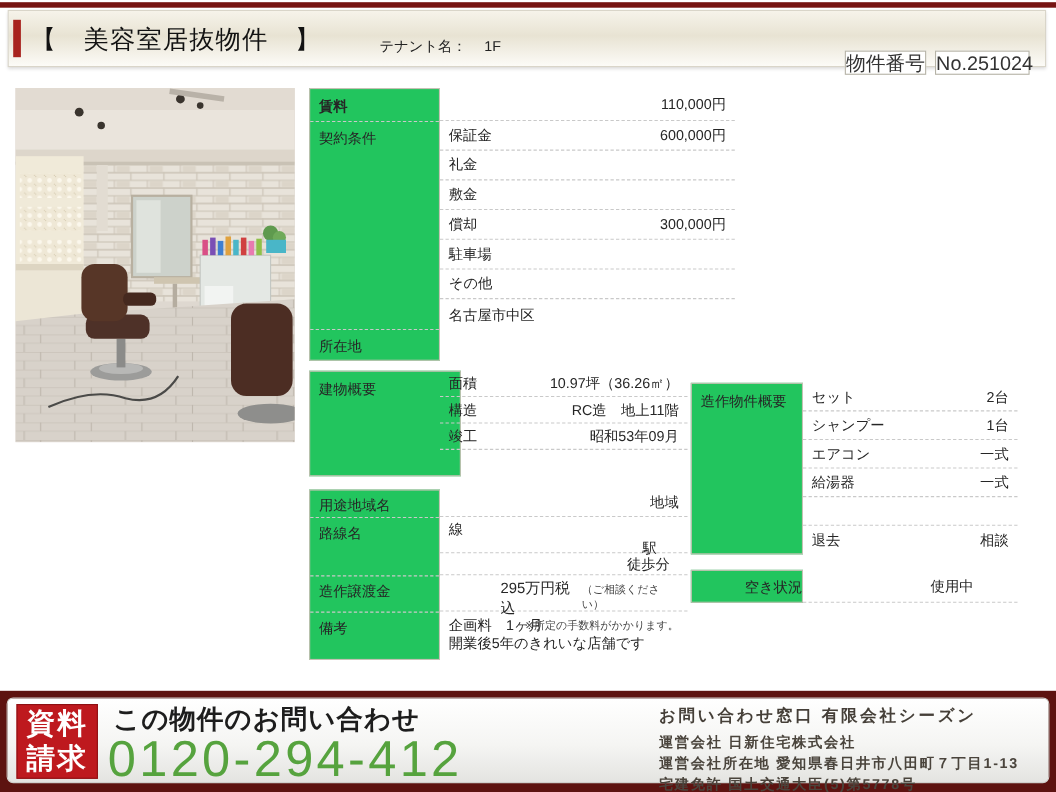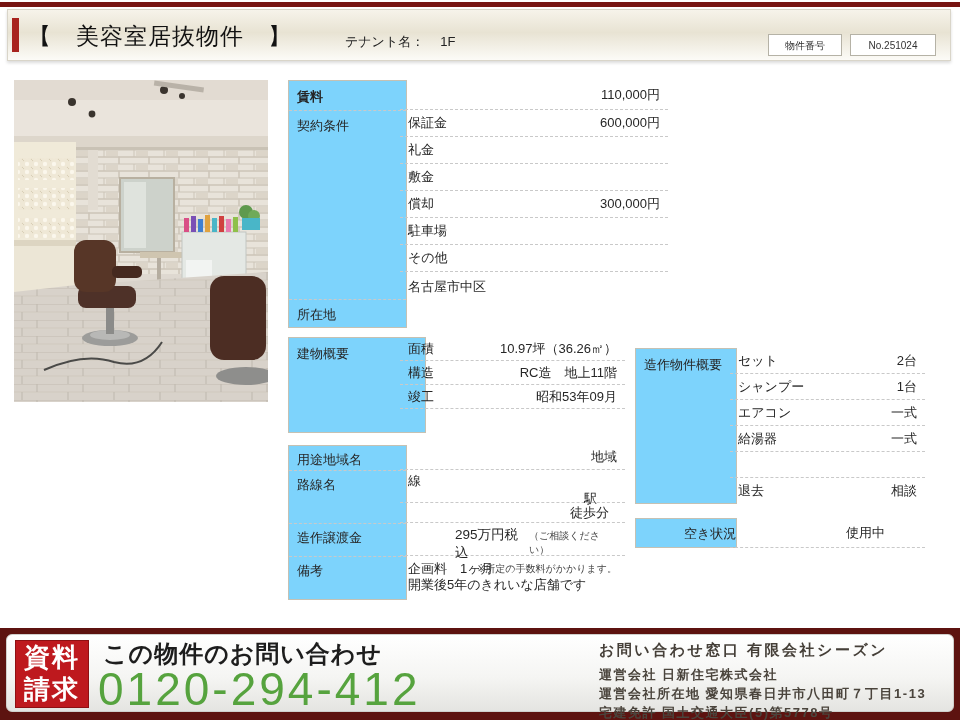--- a/index.html
+++ b/index.html
@@ -8,28 +8,28 @@
 
   
   .top-line{position:absolute;top:2px;left:0;width:960px;height:5px;background:#771412;}
   .header{position:absolute;top:9px;left:7px;width:944px;height:52px;box-sizing:border-box;
           background:linear-gradient(180deg,#f6f3ea 0%,#e8e3d3 45%,#fcfbf7 100%);
           border:1px solid #d9d5c9;box-shadow:0 2px 3px rgba(0,0,0,.14);}
   .accent-bar{position:absolute;left:4px;top:8px;width:7px;height:34px;background:#a8231e;}
   .page-title{position:absolute;left:20px;top:11px;font-size:23px;letter-spacing:1px;color:#121212;}
   .tenant{position:absolute;left:337px;top:23px;font-size:13px;color:#222;}
   .tenant .val{margin-left:16px;}
-  .hbox{position:absolute;top:24px;height:22px;line-height:22px;background:#fff;
-        border:1px solid #b5b2a6;font-size:10px;text-align:center;color:#333;box-sizing:border-box;}
+  .hbox{position:absolute;top:36px;height:22px;line-height:22px;background:#fff;
+        border:1px solid #b5b2a6;font-size:18px;color:#333;box-sizing:border-box;}
   .hbox.lbl{right:108px;width:74px;}
   .hbox.num{right:14px;width:86px;}
 
   
   .tbl{position:absolute;font-size:13px;}
-  .lblcol{position:absolute;left:7px;top:0;background:#7dd3fc;border:1px solid #c5c1b3;box-sizing:border-box;}
+  .lblcol{position:absolute;left:0;top:0;background:#22c55e;border:1px solid #c5c1b3;box-sizing:border-box;}
   .lblcol .cap{position:absolute;left:8px;white-space:nowrap;}
   .lblcol .sep{position:absolute;left:0;right:0;border-top:1px dashed #c9c9c9;}
   .vrow{position:relative;display:flex;align-items:center;box-sizing:border-box;
         border-bottom:1px dashed #c9c9c9;}
   .vrow .k{padding-left:8px;white-space:nowrap;}
   .vrow .v{margin-left:auto;padding-right:8px;white-space:nowrap;}
   .nob{border-bottom:none;}
 
   
   .b1{left:281px;top:80px;width:387px;height:248px;}

